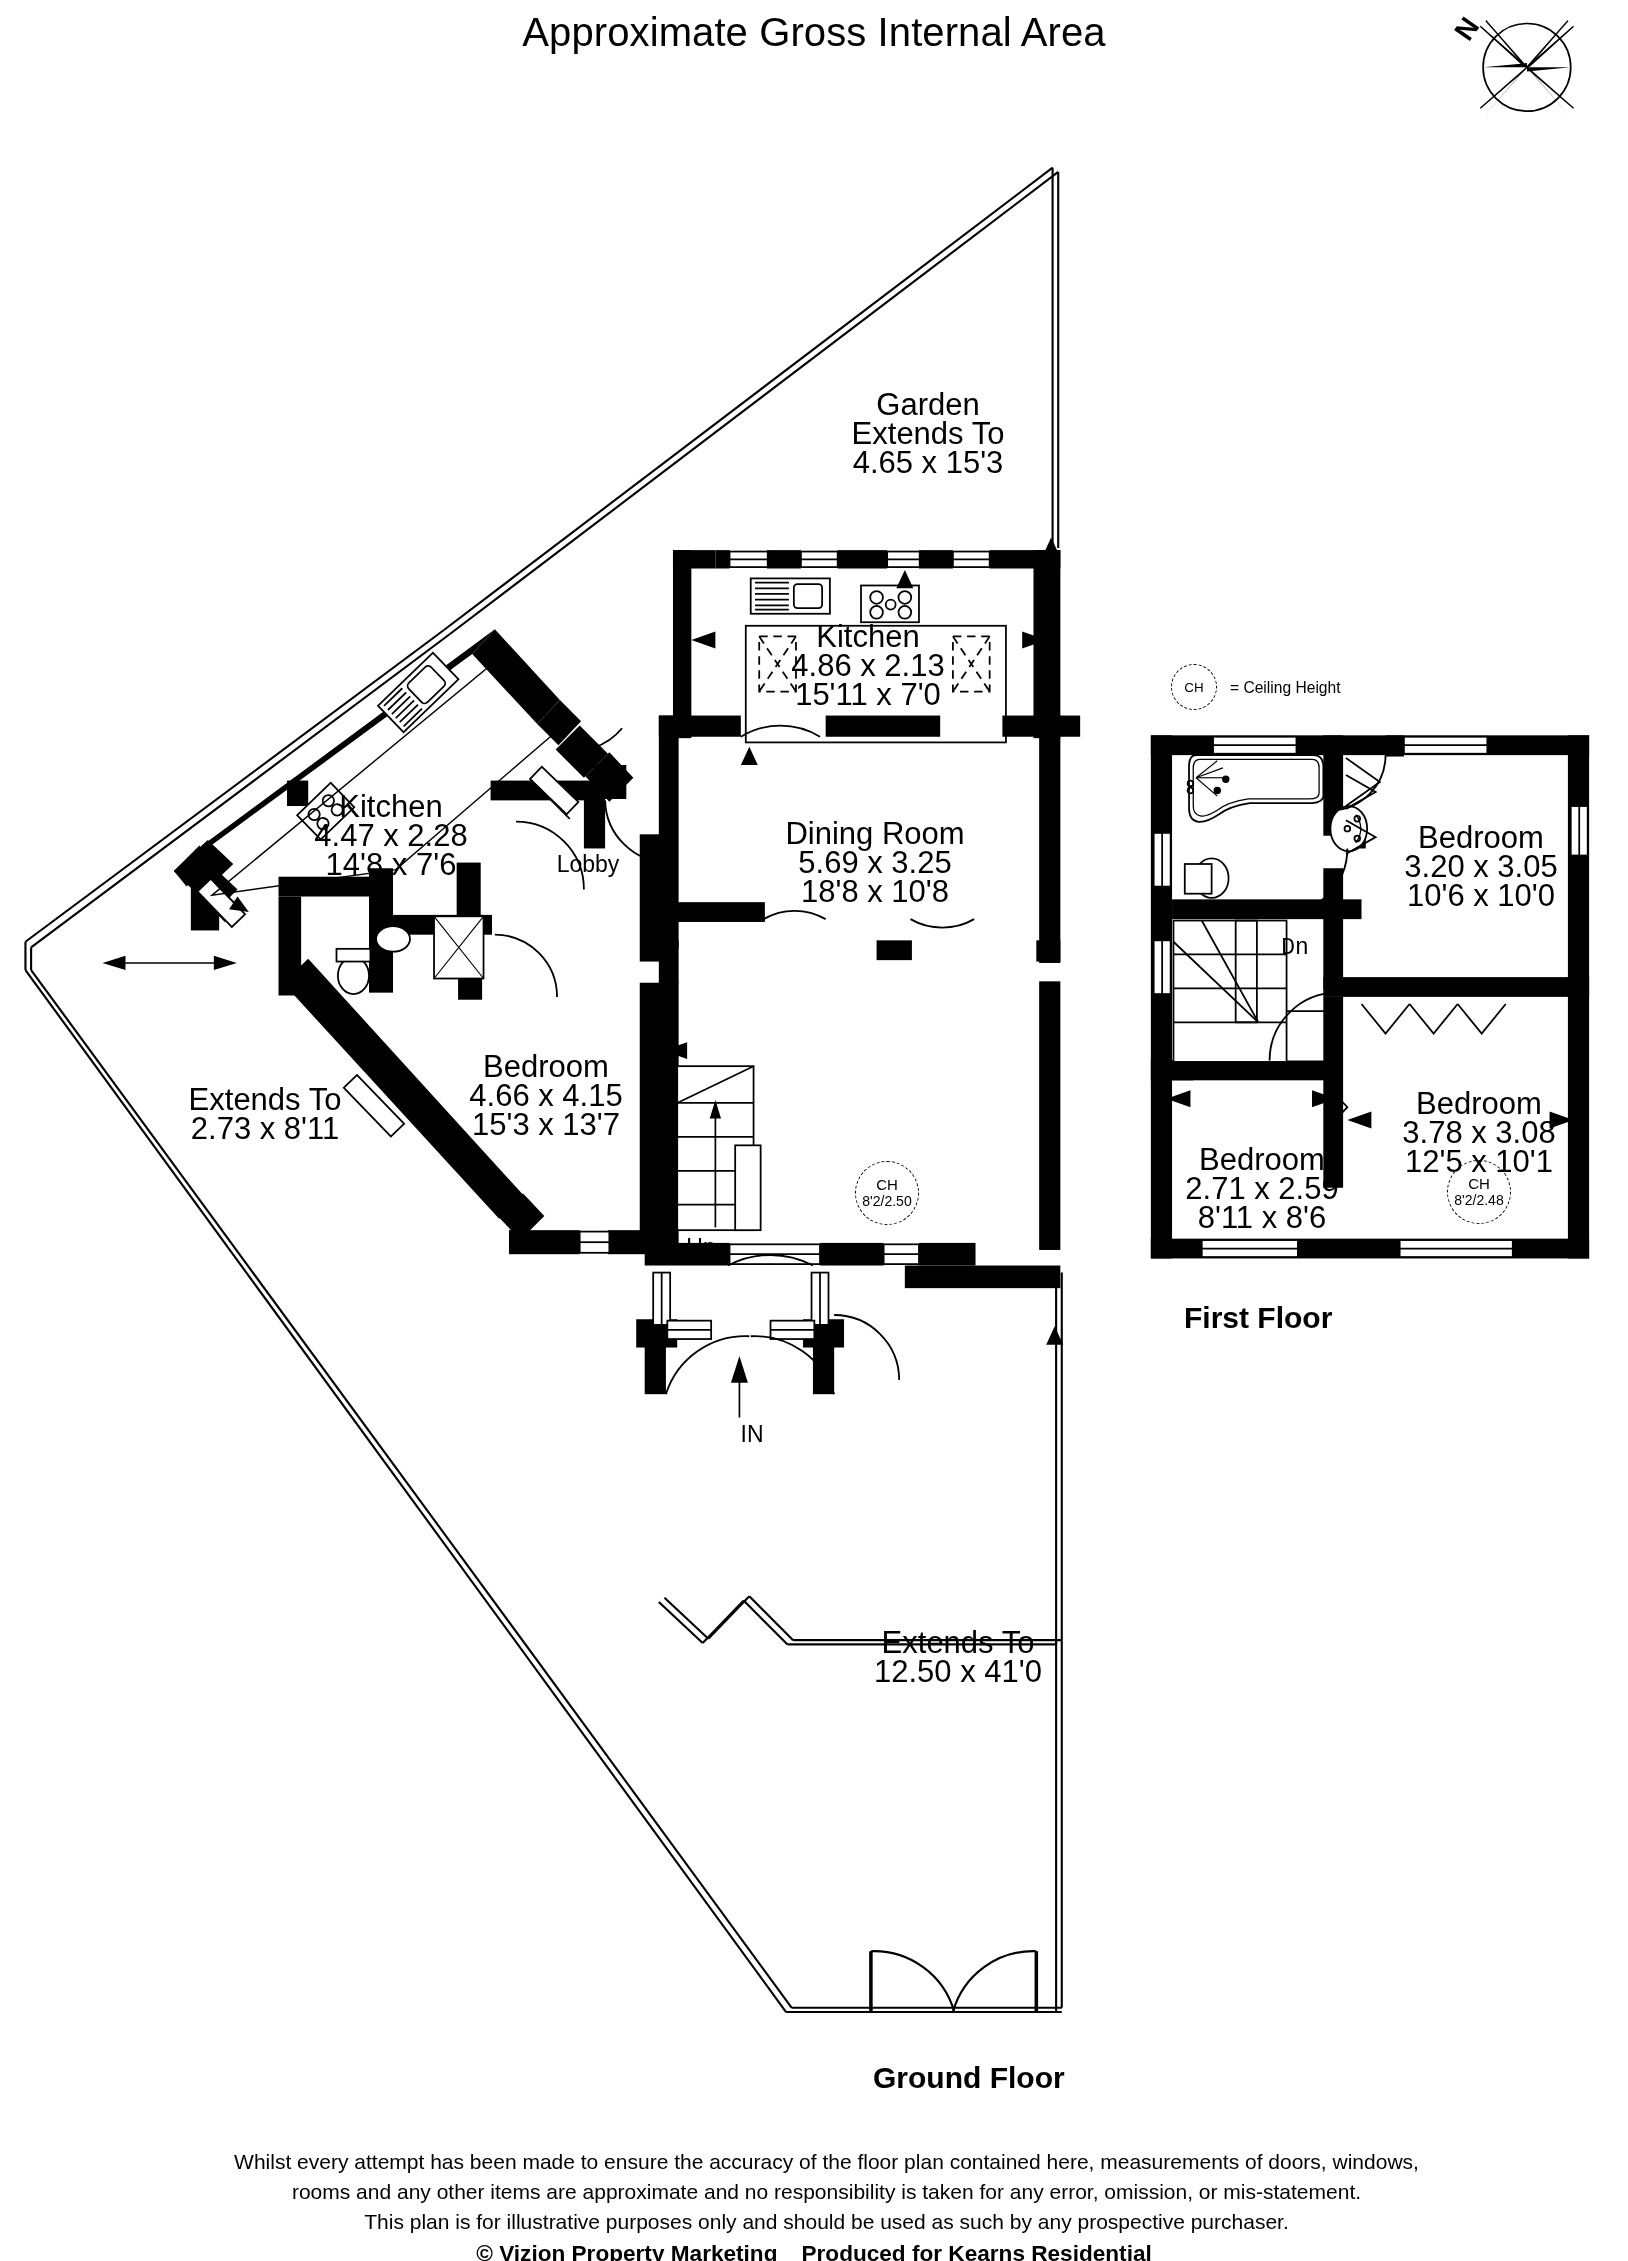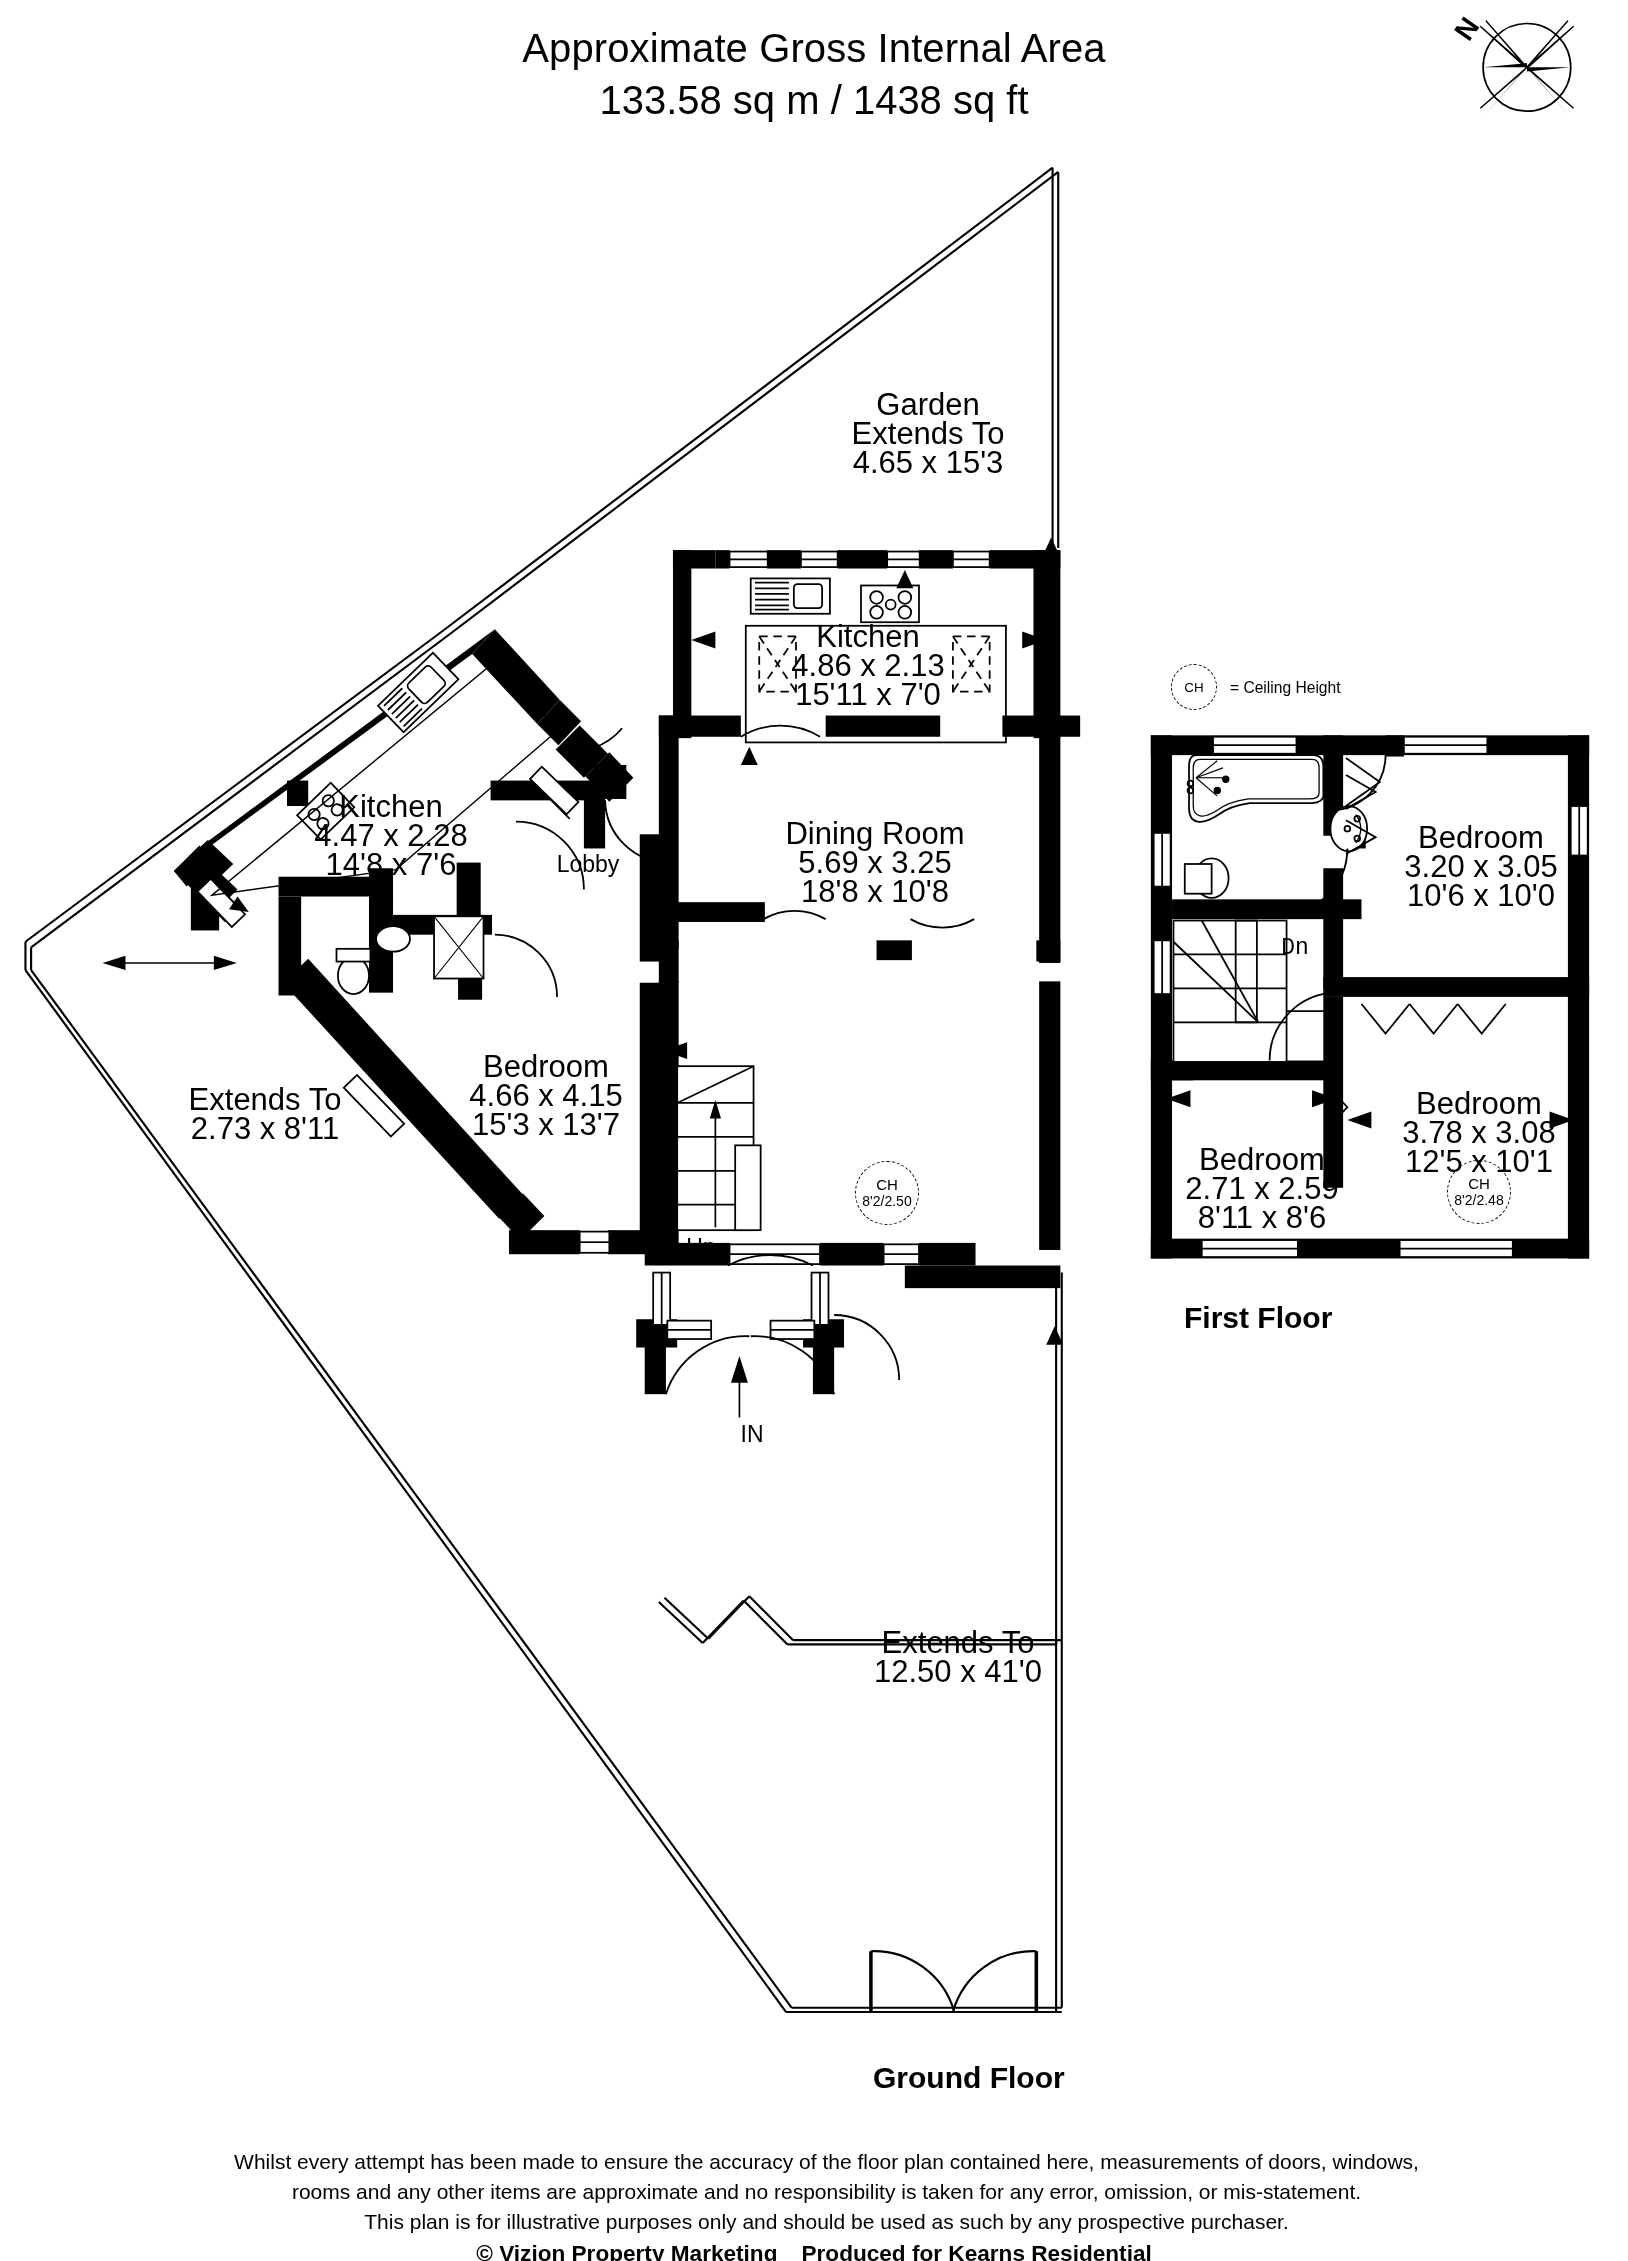--- a/index.html
+++ b/index.html
@@ -26,21 +26,20 @@
     width: 1628px;
     height: 2261px;
     overflow: visible;
   }
   .hdr {
     position: absolute;
     left: 0;
     width: 1628px;
     text-align: center;
     font-weight: 400;
-    margin-top: 16px;
   }
   #title-line1 {
     top: 10px;
     font-size: 40px;
     letter-spacing: 0.1px;
   }
   #title-line2 {
     top: 62px;
     font-size: 40px;
   }
@@ -122,21 +121,20 @@
     font-weight: bold;
     transform: rotate(-55deg);
   }
 </style>
 </head>
 <body>
 
 <div id="plan-root">
 
   <div class="hdr" id="title-line1">Approximate Gross Internal Area</div>
-  <div class="hdr" id="title-line2">133.58 sq m / 1438 sq ft</div>
 
   <svg class="layer" viewBox="0 0 2303 3198">
     <g transform="translate(2160,95)">
       <circle cx="0" cy="0" r="62" fill="none" stroke="#000" stroke-width="2.4"></circle>
 
       <polygon points="0,0 -66,-58 -6,-6" fill="#000"></polygon>
       <polygon points="0,0 -66,-58 -4,-2" fill="none" stroke="#000" stroke-width="2"></polygon>
       <polygon points="0,0 66,-58 6,-6" fill="#000"></polygon>
       <polygon points="0,0 66,-58 4,-2" fill="none" stroke="#000" stroke-width="2"></polygon>
       <polygon points="0,0 -66,58 -6,6" fill="none" stroke="#000" stroke-width="2"></polygon>

